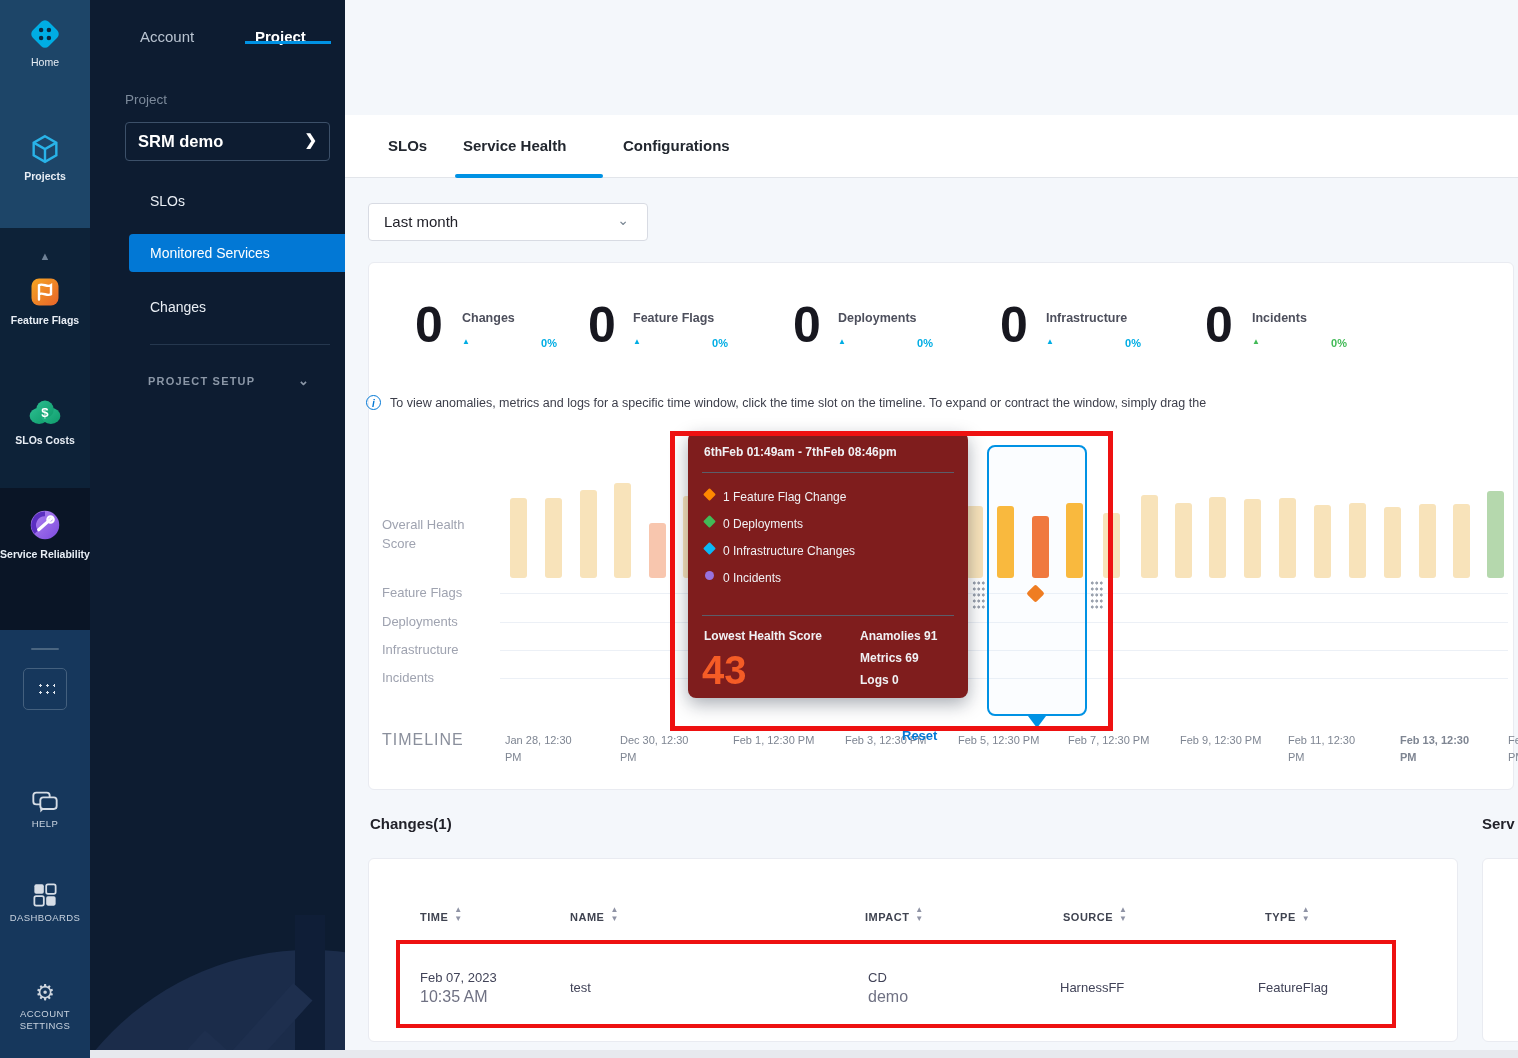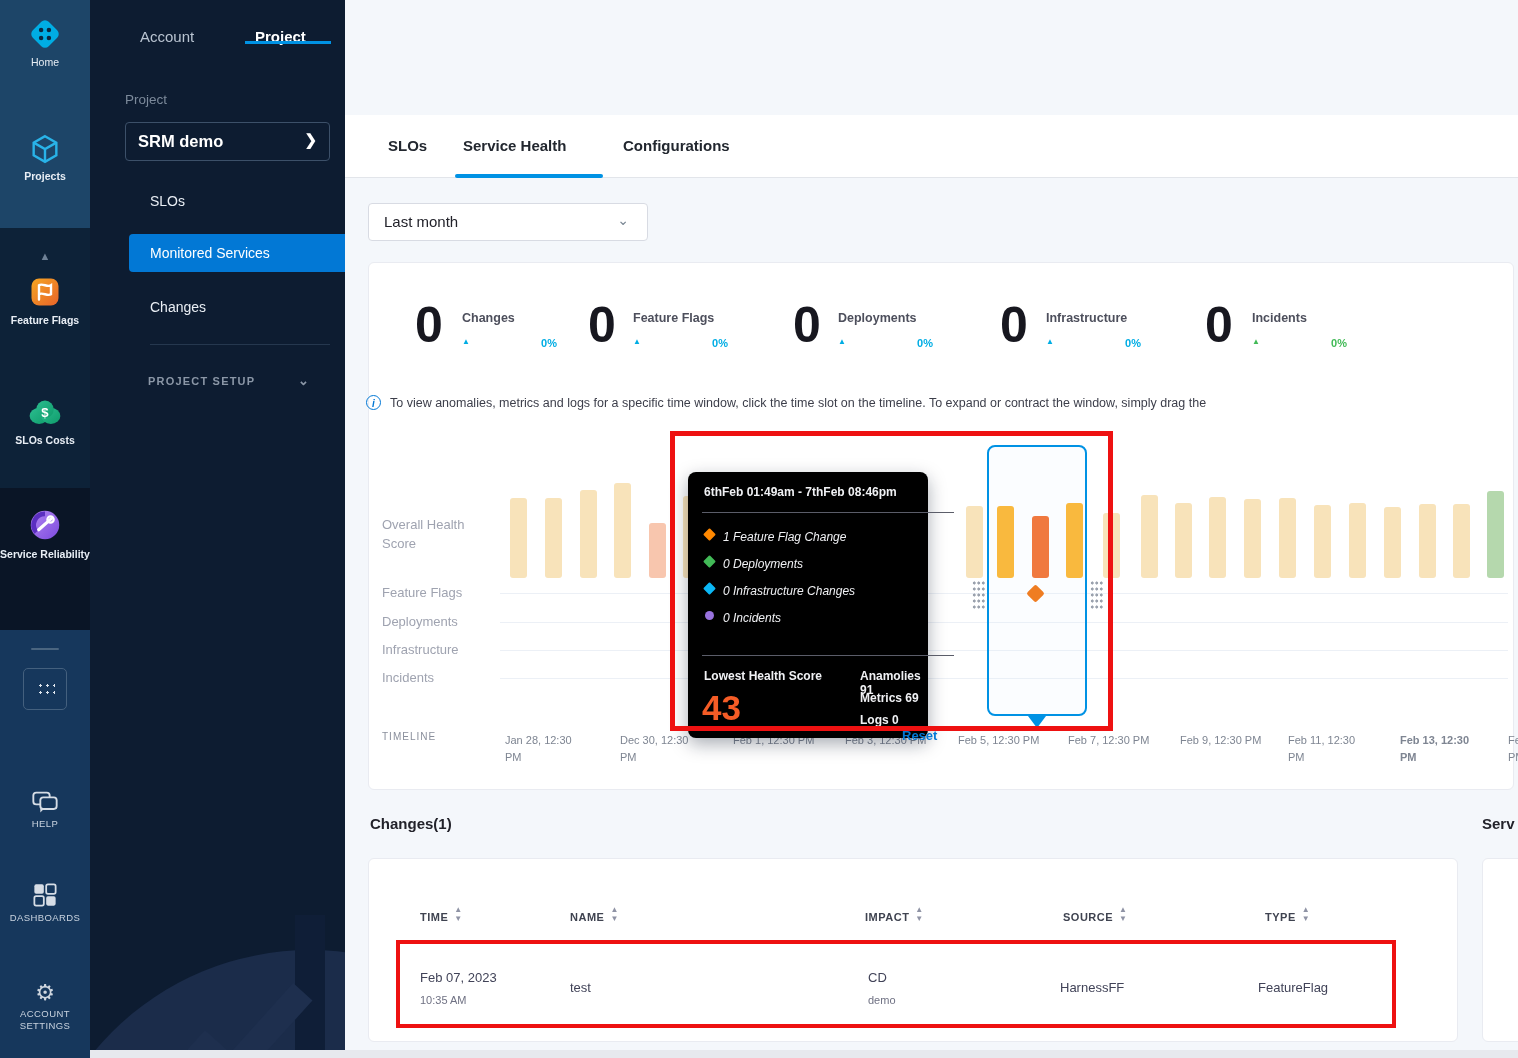--- a/index.html
+++ b/index.html
@@ -66,60 +66,60 @@
   .counter-delta .tri{float:left;font-size:8px;}
   .counter-delta .pct{float:right;font-weight:bold;}
 
   .info-row{position:absolute;left:390px;top:396px;font-size:12.5px;color:#3c3e4a;}
   .info-ic{position:absolute;left:-24px;top:-1px;width:15px;height:15px;border:1.6px solid #0278d5;border-radius:50%;color:#0278d5;
     font-size:10px;font-weight:bold;text-align:center;line-height:15px;font-style:italic;}
 
   
   .gridline{position:absolute;left:500px;width:1008px;height:1px;background:#ecf0f6;}
   .row-lbl{position:absolute;left:382px;width:118px;font-size:13px;color:#9fa3b0;line-height:1.45;}
-  .timeline-lbl{position:absolute;left:382px;top:731px;font-size:10px;letter-spacing:1px;color:#8a8f9c;}
+  .timeline-lbl{position:absolute;left:382px;top:731px;font-size:16px;letter-spacing:1px;color:#8a8f9c;}
   .bar{position:absolute;width:17px;border-radius:3px;}
   .bar.cream{background:#f8e3ba;}
   .bar.pink{background:#f8c6ae;}
   .bar.amber{background:#fdb01d;}
   .bar.orange{background:#f3641e;}
   .bar.green{background:#b5d8ad;}
   .tick{position:absolute;top:732px;width:95px;font-size:11px;color:#7e8592;line-height:1.5;}
 
   
   .sel-window{left:987px;top:445px;width:100px;height:271px;border:2px solid #0092e4;border-radius:8px;background:rgba(230,242,252,.15);}
   .sel-pointer{left:1028px;top:716px;width:0;height:0;border-left:9px solid transparent;border-right:9px solid transparent;border-top:12px solid #0092e4;}
   .drag-handle{position:absolute;width:13px;height:30px;background-image:radial-gradient(#9aa1ad 1.1px,transparent 1.2px);background-size:4.5px 6px;}
   .marker-diamond{left:1029px;top:587px;width:13px;height:13px;background:#ef7d22;transform:rotate(45deg);border-radius:2px;}
   .reset-link{left:902px;top:728px;font-size:13px;font-weight:bold;color:#0278d5;z-index:30;text-align:right;}
 
   
-  #tooltip{left:688px;top:472px;width:240px;height:266px;background:#000000;border-radius:8px;z-index:20;
+  #tooltip{left:688px;top:432px;width:280px;height:266px;background:#7f1d1d;border-radius:8px;z-index:20;
     box-shadow:0 6px 18px rgba(10,20,40,.35);color:#f0f1f4;}
   #tooltip .tt-title{position:absolute;left:16px;top:13px;font-size:12px;font-weight:bold;}
   #tooltip .tt-hr{position:absolute;left:14px;width:252px;height:1px;background:#5b5d69;}
   .tt-item{position:absolute;left:18px;font-size:12px;}
   .tt-bullet{position:absolute;left:-1px;width:9px;height:9px;}
   .tt-bullet.diamond{transform:rotate(45deg);border-radius:1px;}
   .tt-bullet.circle{border-radius:50%;}
-  .tt-item .t{margin-left:17px;white-space:nowrap;font-style:italic;}
+  .tt-item .t{margin-left:17px;white-space:nowrap;}
   .tt-low-lbl{position:absolute;left:16px;top:197px;font-size:12px;font-weight:bold;}
-  .tt-score{position:absolute;left:14px;top:216px;font-size:35px;font-weight:800;color:#f55c26;}
+  .tt-score{position:absolute;left:14px;top:216px;font-size:40px;font-weight:800;color:#f55c26;}
   .tt-stat{position:absolute;left:172px;font-size:12px;font-weight:bold;}
 
   .red-box{position:absolute;border:5px solid #ee1111;z-index:40;}
 
   
   .section-h{position:absolute;font-size:15px;font-weight:bold;color:#22222a;}
   #changes-card{left:368px;top:858px;width:1090px;height:184px;}
   #right-card{left:1482px;top:858px;width:40px;height:184px;border-radius:6px 0 0 6px;}
   .th{position:absolute;top:905px;font-size:11px;font-weight:bold;color:#3f4350;letter-spacing:.5px;}
   .sort-ic{display:inline-block;margin-left:6px;color:#8f93a5;font-size:8px;letter-spacing:-1px;}
   .td{position:absolute;font-size:13px;color:#414358;}
-  .td .sub{display:block;font-size:11px;color:#6f7183;margin-top:9px;}
+  .td .sub{display:block;font-size:16px;color:#6f7183;margin-top:3px;}
 
   #bottom-strip{left:90px;top:1050px;width:1428px;height:8px;background:#e7e9ee;}
 </style>
 </head>
 <body>
 
 <div id="page">
 
   <div class="abs" id="rail">
     <div class="rail-sec" style="top:0;height:228px;background:#1d4568;"></div>

